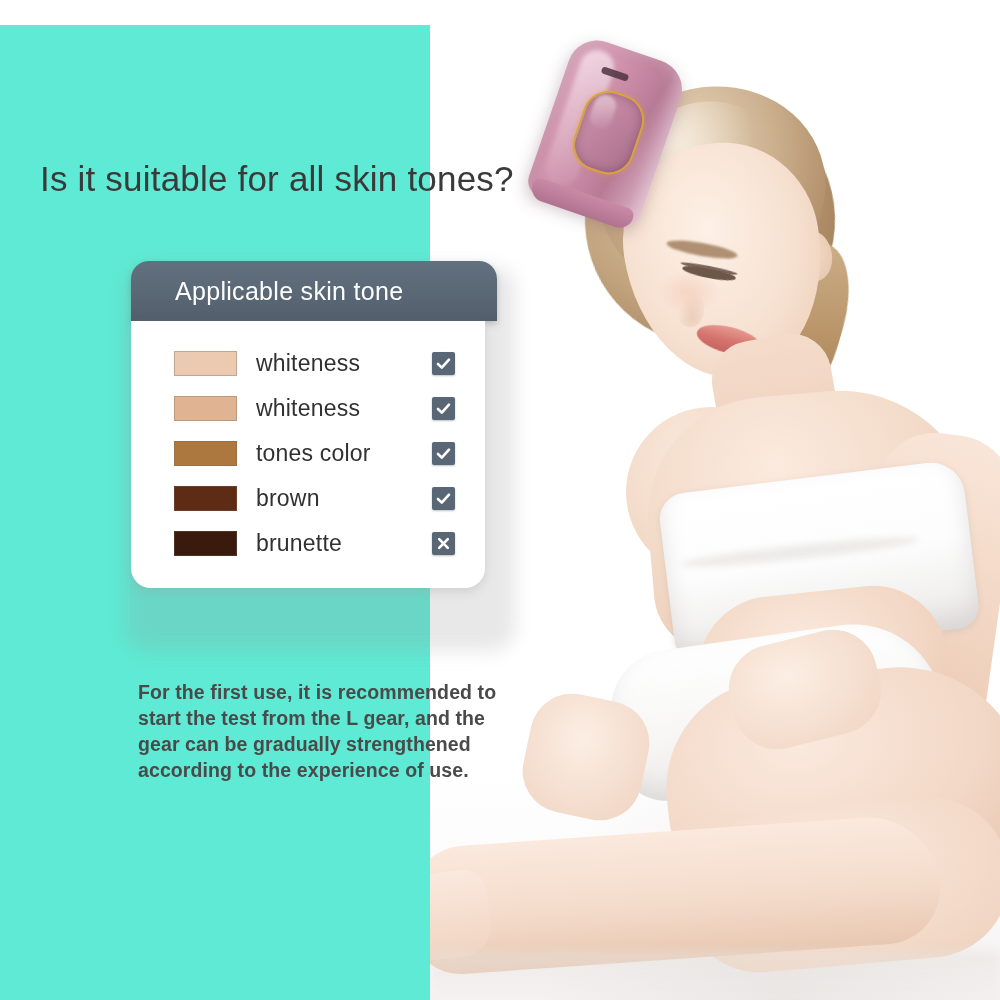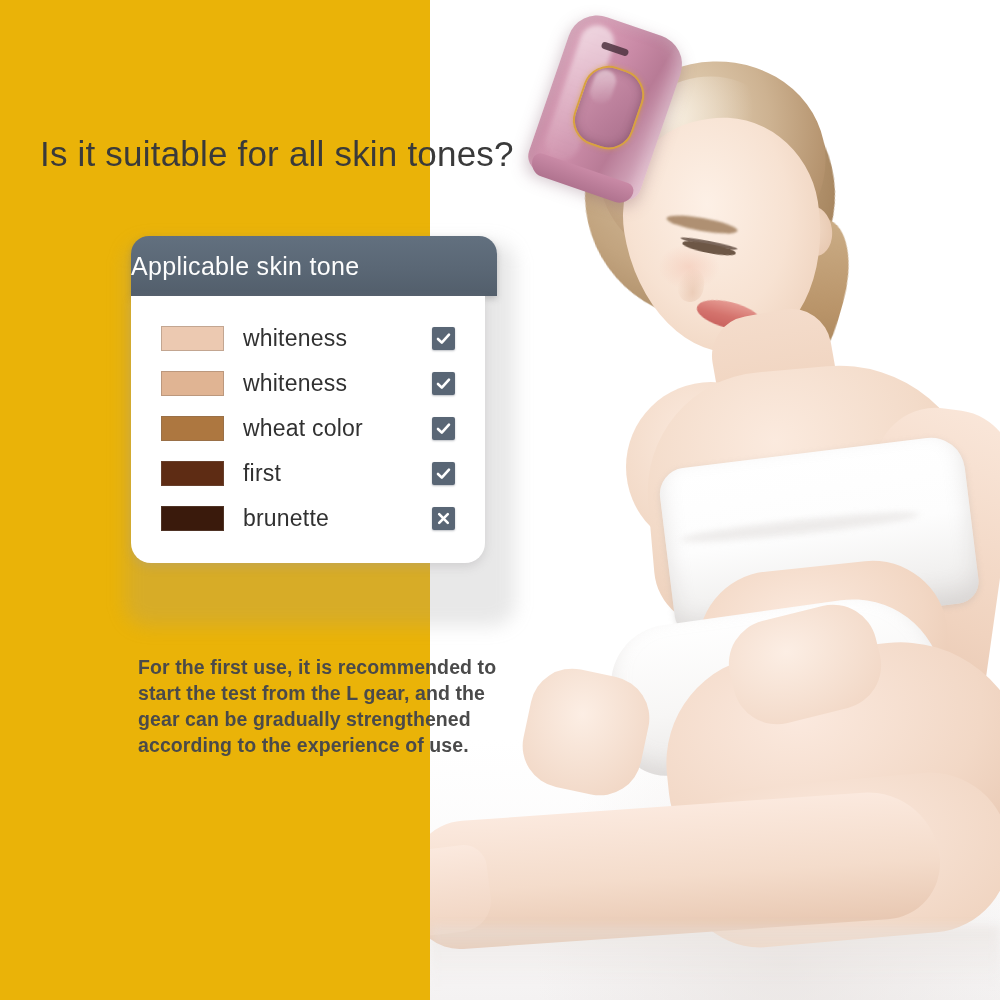--- a/index.html
+++ b/index.html
@@ -2,21 +2,21 @@
 <html><head>
 <meta charset="utf-8">
 <style>
   html,body{margin:0;padding:0;}
   body{
     width:1000px;height:1000px;overflow:hidden;
     background:#ffffff;
     font-family:"Liberation Sans","DejaVu Sans",sans-serif;
     position:relative;
   }
-  #stage{position:absolute;inset:0;background:#eab308;}
+  #stage{position:absolute;inset:0;background:#5eead4;margin-top:25px;}
 
   
   .photo{position:absolute;left:430px;top:0;width:570px;height:1000px;overflow:hidden;}
   .photo-bg{position:absolute;inset:0;background:
       radial-gradient(ellipse 70% 45% at 62% 96%, rgba(228,222,219,.55) 0%, rgba(255,255,255,0) 62%),
       linear-gradient(180deg,#ffffff 0%,#ffffff 74%,#fbfafa 88%,#f4f2f2 100%);}
 
   .sk{position:absolute;border-radius:50%;}
   
   .hair-back{left:155px;top:70px;width:250px;height:250px;
@@ -132,25 +132,25 @@
   
   .headline{position:absolute;left:40px;top:134px;width:600px;
     font-size:35px;line-height:1.12;color:#3a3a3a;letter-spacing:.2px;font-weight:400;}
 
   
   .card{position:absolute;left:131px;top:236px;width:378px;}
   .card-shadow{position:absolute;left:-6px;top:6px;width:390px;height:384px;border-radius:22px;
     background:rgba(150,148,150,.22);filter:blur(9px);}
   .card-header{position:relative;height:60px;border-radius:18px 18px 0 0;
     background:linear-gradient(180deg,#62707f 0%,#5a6775 55%,#525e6b 100%);
-    display:flex;align-items:center;box-sizing:border-box;
+    display:flex;align-items:center;padding-left:44px;box-sizing:border-box;
     box-shadow:0 3px 6px rgba(110,108,112,.35);width:366px;}
   .card-header-title{color:#fdfdfd;font-size:25px;letter-spacing:.3px;font-weight:400;}
   .card-body{position:relative;background:#fff;border-radius:0 0 20px 20px;
-    padding:20px 0 22px 4px;width:354px;box-sizing:border-box;
+    padding:20px 0 22px 17px;width:354px;box-sizing:border-box;
     box-shadow:0 4px 10px rgba(160,156,158,.3);}
   .row{display:flex;align-items:center;height:45px;padding:0 0 0 26px;box-sizing:border-box;}
   .swatch{width:63px;height:25px;flex:0 0 auto;border:1px solid rgba(120,100,85,.35);box-sizing:border-box;}
   .row-label{margin-left:19px;font-size:23px;color:#313131;letter-spacing:.2px;white-space:nowrap;}
   .mark{margin-left:auto;margin-right:30px;width:23px;height:23px;border-radius:2px;
     background:#596675;display:flex;align-items:center;justify-content:center;
     box-shadow:0 1px 2px rgba(90,98,110,.4);}
   .mark svg{display:block;}
 
   
@@ -238,31 +238,31 @@
         <span class="mark">
           <svg width="17" height="17" viewBox="0 0 17 17">
               <path d="M3 9 L6.8 12.6 L14 4.6" fill="none" stroke="#fff" stroke-width="2.6" stroke-linecap="round" stroke-linejoin="round"></path>
             </svg>
         </span>
       </div>
 
 
       <div class="row">
         <span class="swatch" style="background:#ad7740"></span>
-        <span class="row-label">wheat color</span>
+        <span class="row-label">tones color</span>
         <span class="mark">
           <svg width="17" height="17" viewBox="0 0 17 17">
               <path d="M3 9 L6.8 12.6 L14 4.6" fill="none" stroke="#fff" stroke-width="2.6" stroke-linecap="round" stroke-linejoin="round"></path>
             </svg>
         </span>
       </div>
 
       <div class="row">
         <span class="swatch" style="background:#5e2c14"></span>
-        <span class="row-label">first</span>
+        <span class="row-label">brown</span>
         <span class="mark">
           <svg width="17" height="17" viewBox="0 0 17 17">
               <path d="M3 9 L6.8 12.6 L14 4.6" fill="none" stroke="#fff" stroke-width="2.6" stroke-linecap="round" stroke-linejoin="round"></path>
             </svg>
         </span>
       </div>
 
       <div class="row">
         <span class="swatch" style="background:#3a1a0c"></span>
         <span class="row-label">brunette</span>

